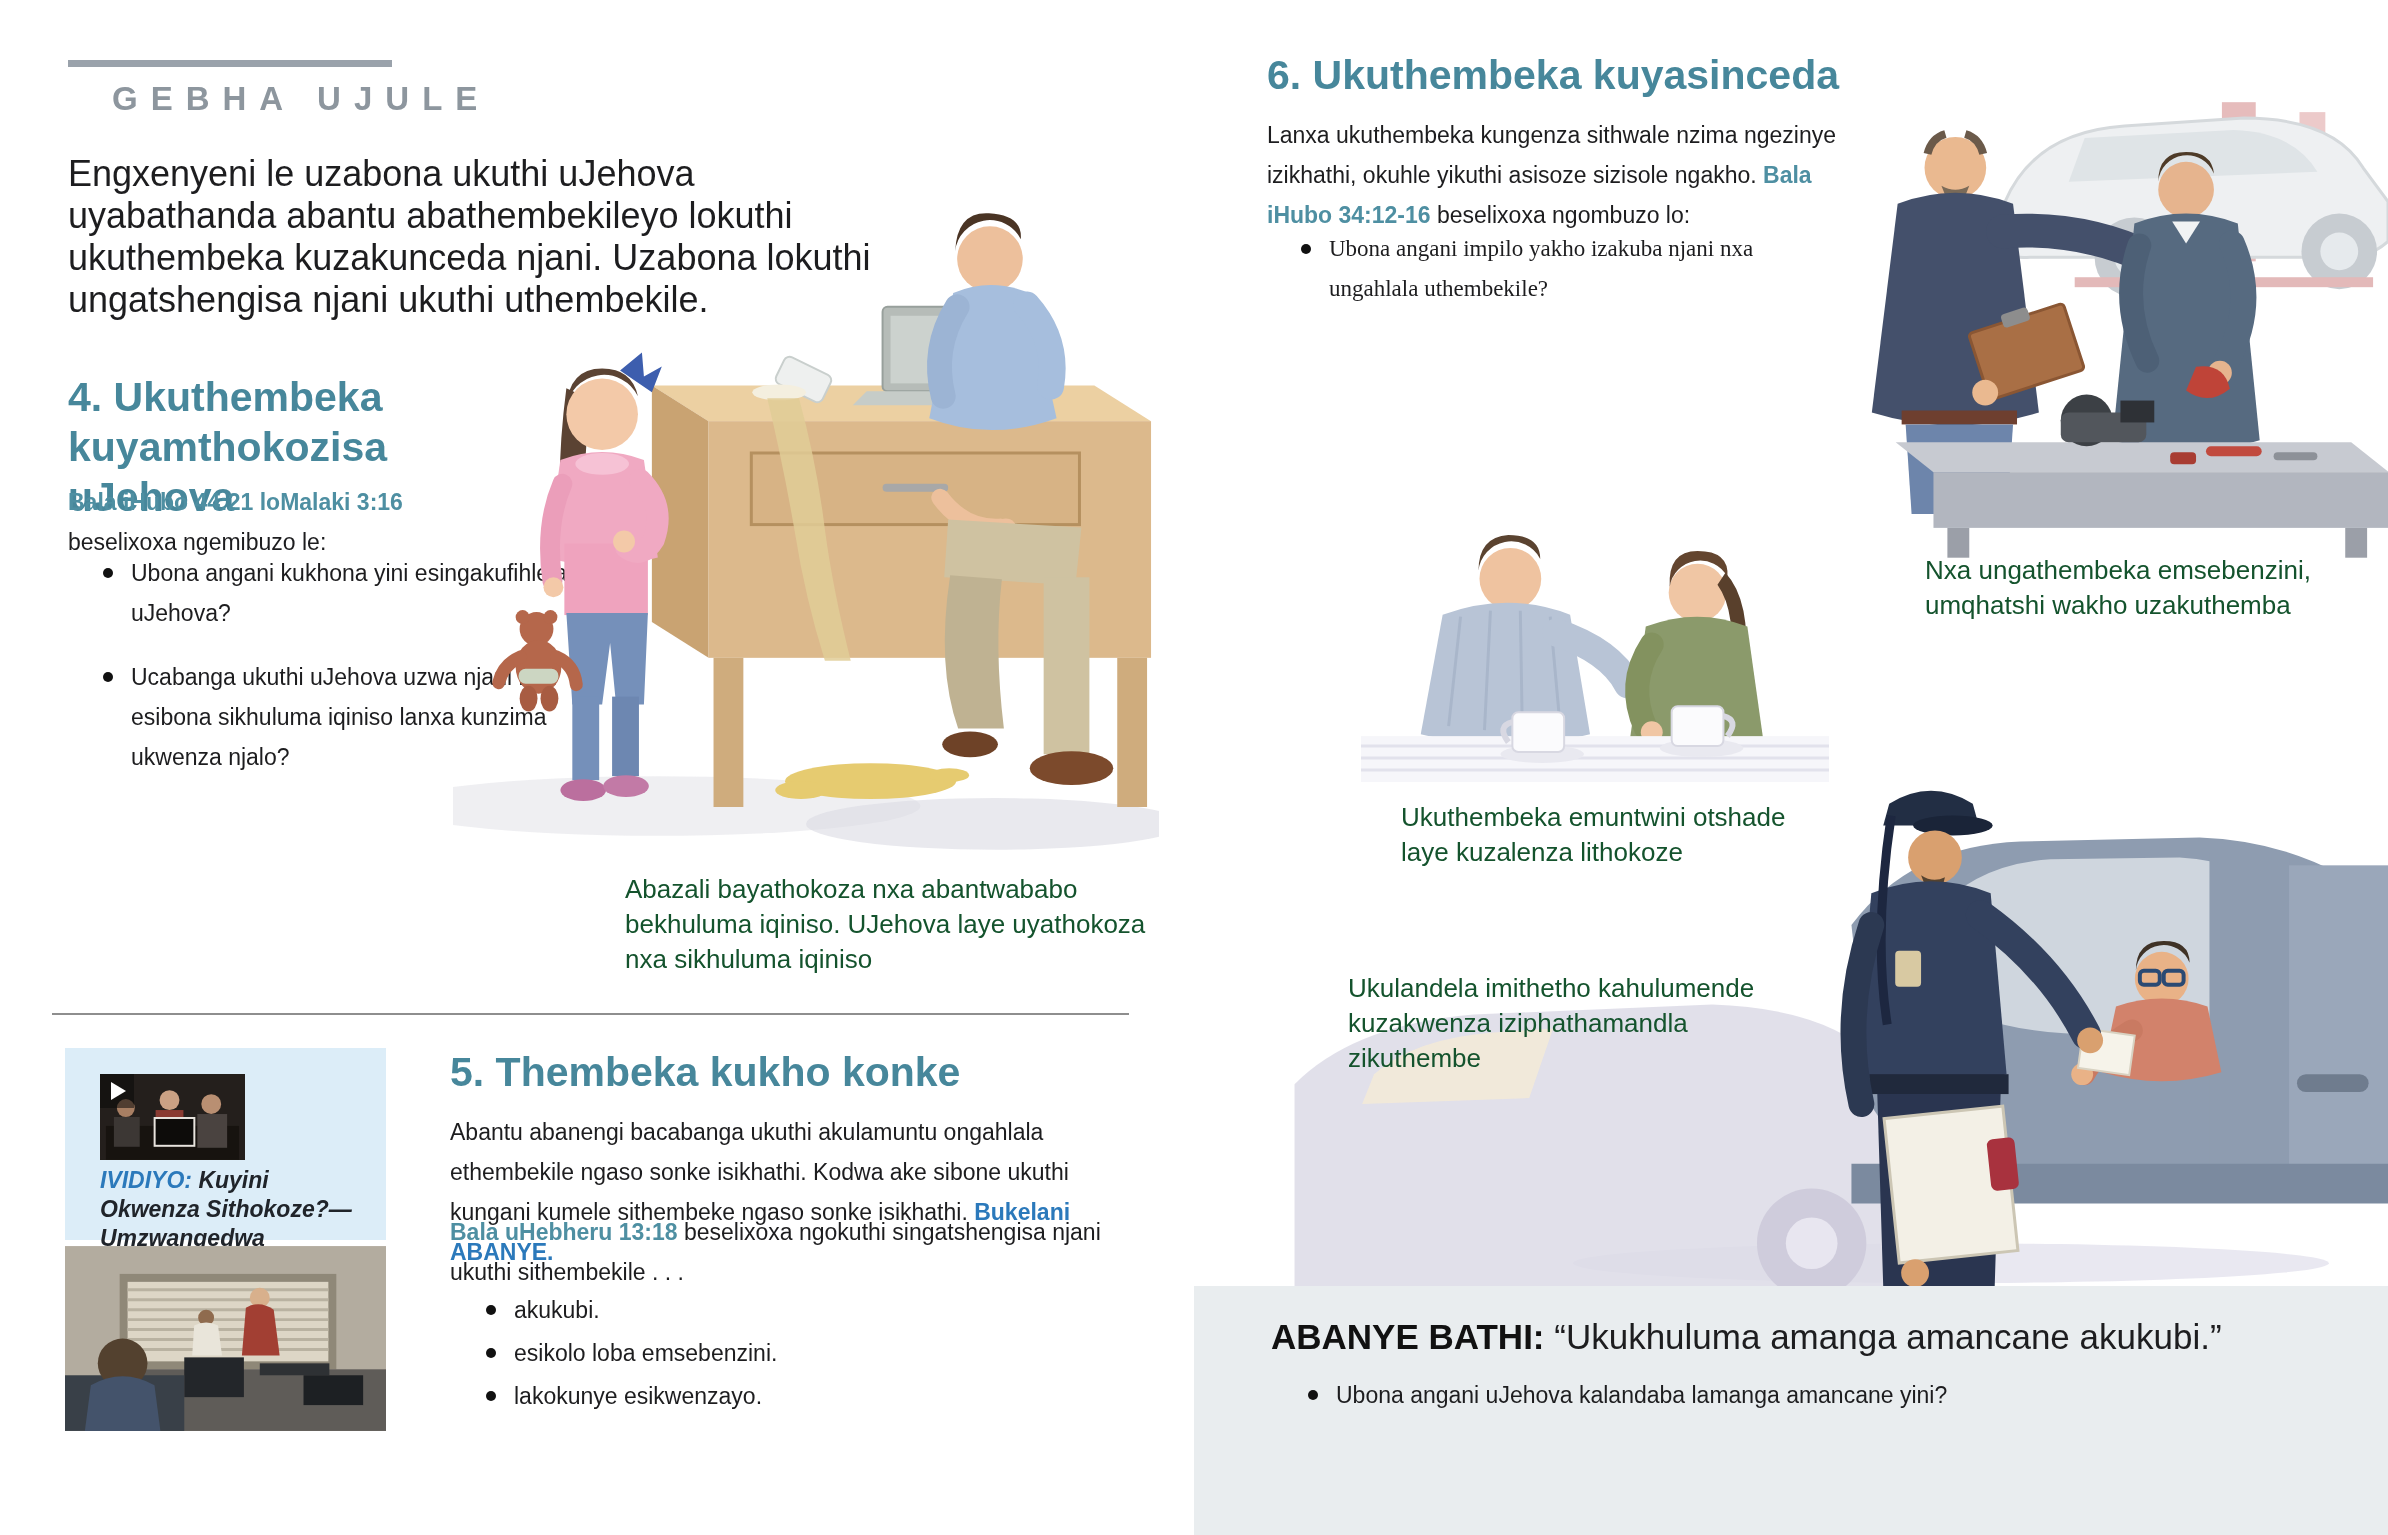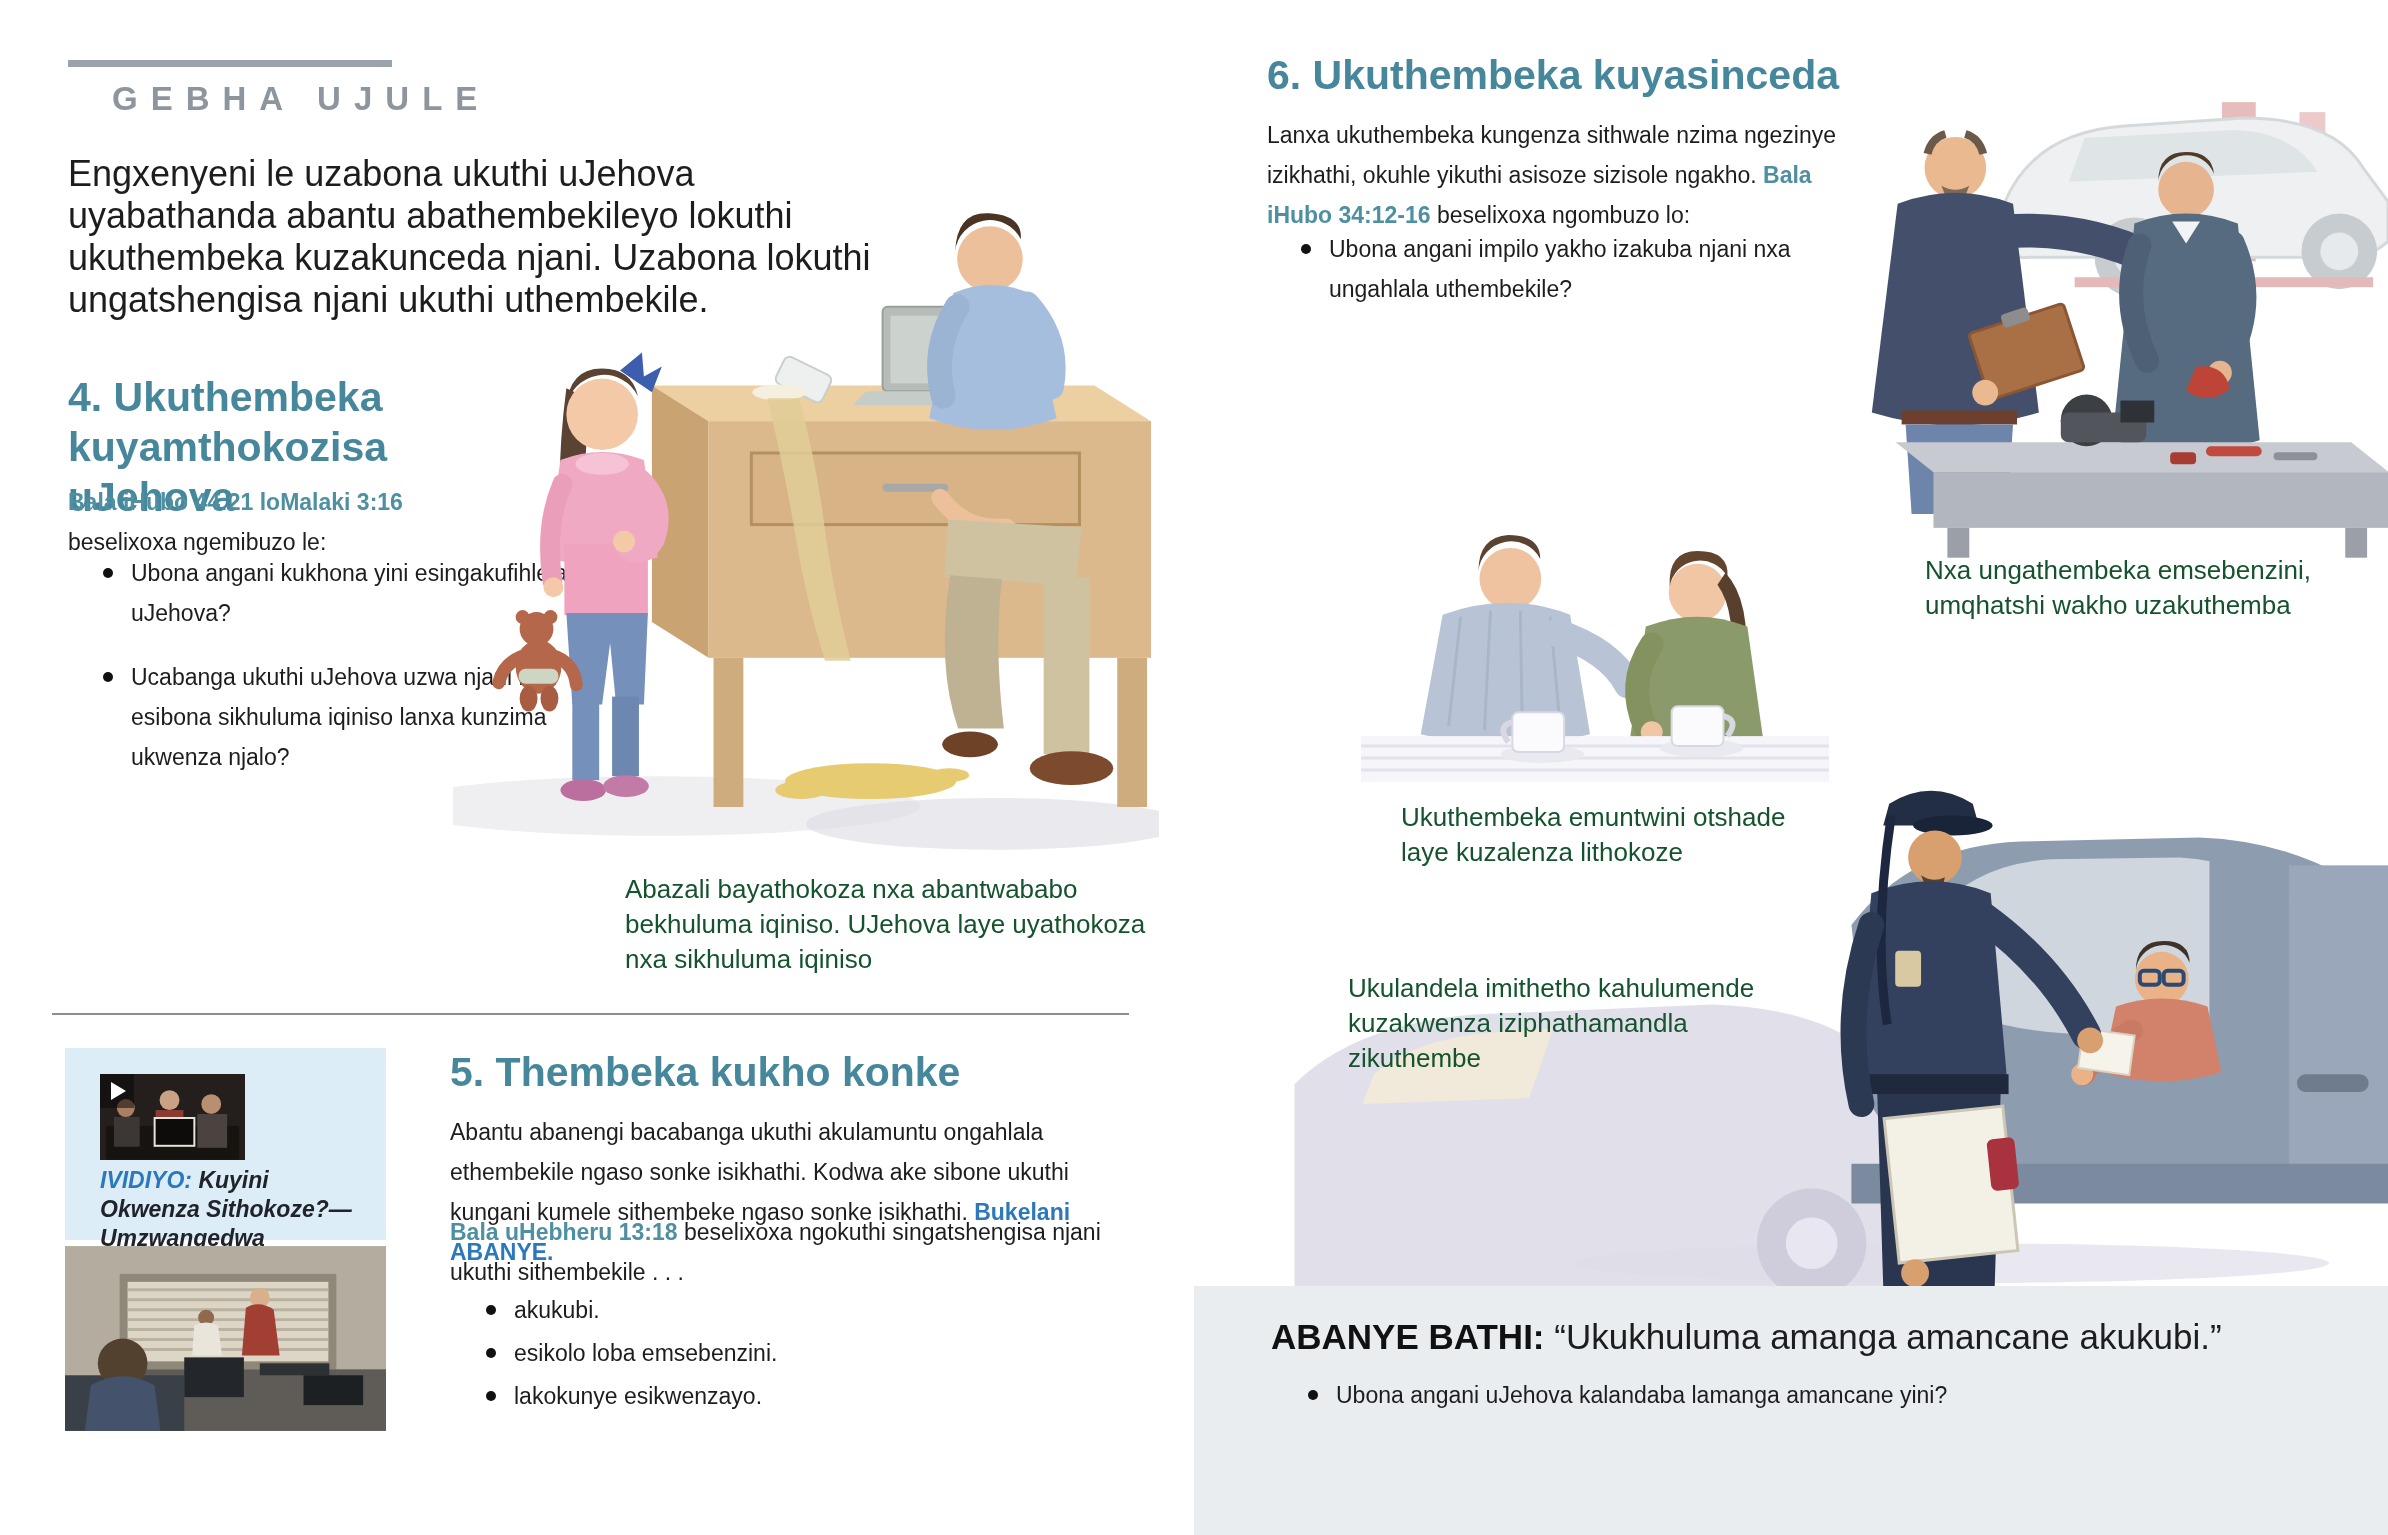--- a/index.html
+++ b/index.html
@@ -41,21 +41,21 @@
   .office-photo{left:65px;top:1246px;width:321px;height:185px;overflow:hidden;}
   .s5-heading{left:450px;top:1047px;width:697px;}
   .s5-para{left:450px;top:1112px;width:697px;}
   .s5-scripture{left:450px;top:1212px;width:657px;}
   .s5-bullets{left:486px;top:1290px;width:597px;gap:8px;}
   .s5-bullets .bullet{height:35px;}
 
   
   .s6-heading{left:1267px;top:50px;width:697px;}
   .s6-para{left:1267px;top:115px;width:585px;}
-  .s6-bullets{left:1301px;top:229px;width:542px;gap:15px;}
+  .s6-bullets{left:1301px;top:229px;width:542px;gap:15px;font-family:Liberation Serif, serif;}
 
   .cap-mechanic{left:1925px;top:553px;width:428px;}
   .cap-couple{left:1401px;top:800px;width:438px;}
   .cap-police{left:1348px;top:971px;width:478px;}
 
   
   .illo{pointer-events:none;}
   .illo-family{left:453px;top:199px;width:706px;height:682px;}
   .illo-mechanics{left:1836px;top:82px;width:552px;height:476px;}
   .illo-couple{left:1361px;top:521px;width:468px;height:261px;}

